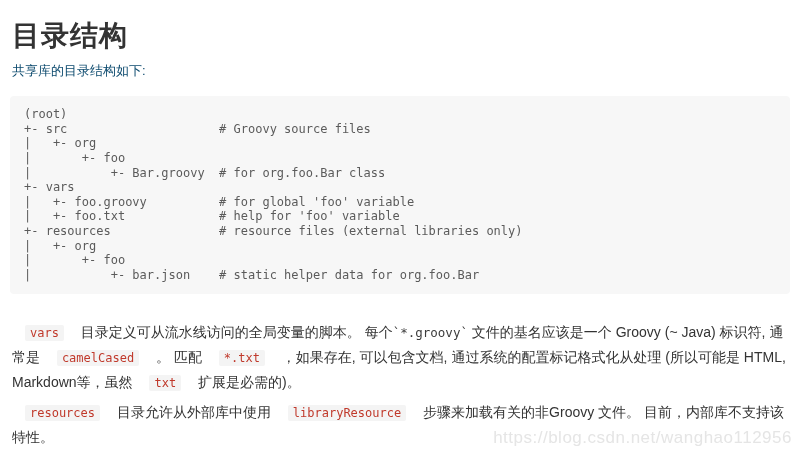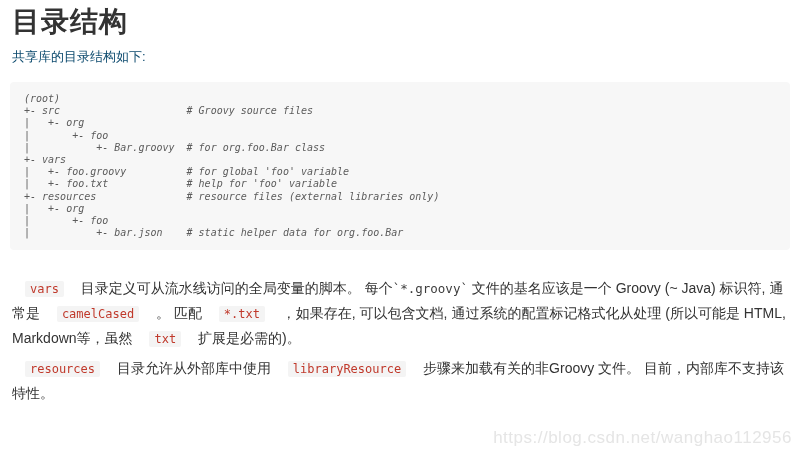--- a/index.html
+++ b/index.html
@@ -11,37 +11,36 @@
     --watermark-text:#e5e5e5;
   }
   *{box-sizing:border-box;}
   html,body{margin:0;padding:0;}
   body{
     width:800px;height:452px;overflow:hidden;background:#ffffff;
     font-family:"Liberation Sans","DejaVu Sans",sans-serif;
     color:var(--body-text);
     position:relative;
   }
-  .page{padding:4px 10px 0 10px;position:relative;width:800px;height:452px;}
+  .page{padding:18px 10px 0 10px;position:relative;width:800px;height:452px;}
   h1.title{
     font-size:28px;line-height:32px;font-weight:700;color:#333;
     margin:2px 0 10px 2px;letter-spacing:1px;
   }
   p.intro{font-size:13px;margin:0 0 16px 2px;color:#0c4a6e;}
   pre.code-block{
     background:var(--code-block-bg);
     border-radius:4px;
     margin:0 0 26px 0;
     padding:11px 14px;
     font-family:"DejaVu Sans Mono","Liberation Mono",monospace;
-    font-size:10px;line-height:1.22;
+    font-size:12px;line-height:1.22;
     color:var(--code-text);
     white-space:pre;
     overflow:hidden;
-    font-style:italic;
   }
   .paragraphs p{
     margin:0 0 5px 2px;
     font-size:14px;line-height:24px;color:var(--body-text);
   }
   .inline-code{
     font-family:"DejaVu Sans Mono","Liberation Mono",monospace;
     font-size:12px;
     color:var(--inline-code-text);
     background:var(--inline-code-bg);

